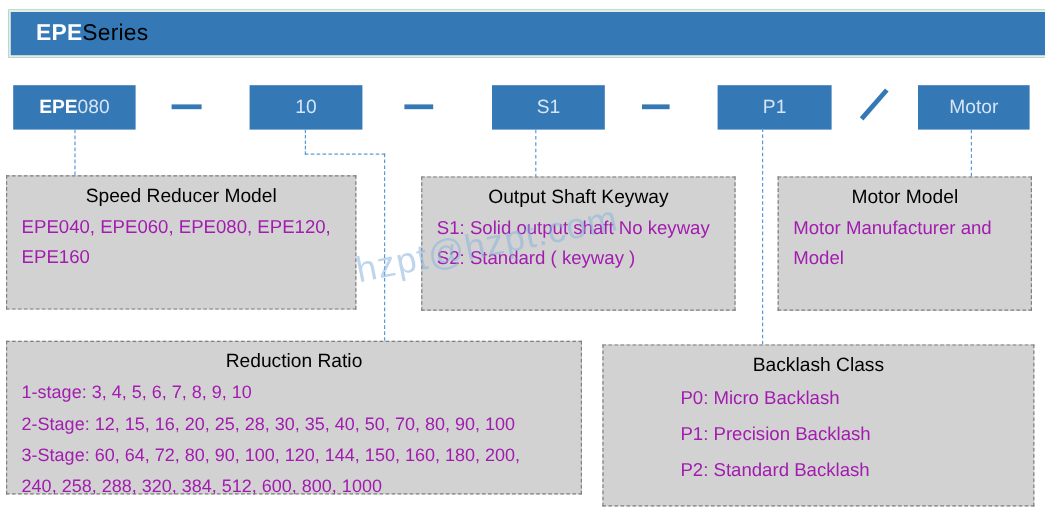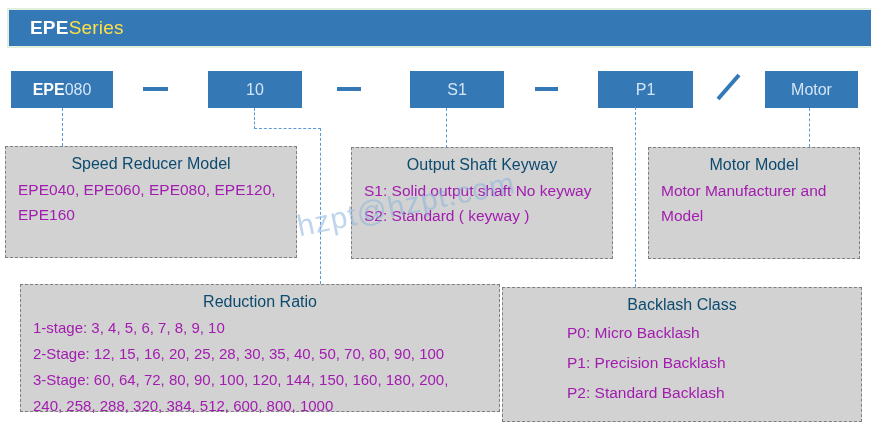--- a/index.html
+++ b/index.html
@@ -11,21 +11,21 @@
     overflow:hidden;
   }
   
   .header{
     position:absolute;left:7px;top:8px;width:853px;height:36px;
     background:#3478b6;border:2px solid #e2efdc;
     display:flex;align-items:center;padding-left:21px;box-sizing:content-box;
     color:#ffffff;font-size:19px;letter-spacing:0.2px;
   }
   .hdr-bold{font-weight:bold;color:#ffffff;}
-  .hdr-rest{font-weight:normal;color:#fde047;}
+  .hdr-rest{font-weight:normal;color:#000000;}
   
   .code-box{
     position:absolute;top:71px;height:37px;
     background:#3478b6;
     display:flex;align-items:center;justify-content:center;
     font-size:16px;color:#d5e5f5;
   }
   .cb-bold{font-weight:bold;color:#ffffff;}
   
   .dash{position:absolute;top:87px;height:4px;background:#3478b6;}
@@ -33,21 +33,21 @@
   
   .conn-v{position:absolute;width:0;border-left:1px dashed #5b9bd5;}
   .conn-h{position:absolute;height:0;border-top:1px dashed #5b9bd5;}
   
   .info-box{
     position:absolute;
     background:#d2d2d2;border:1px dashed #7f7f7f;
     box-sizing:border-box;
   }
   .info-title{
-    text-align:center;color:#0c4a6e;font-size:16px;
+    text-align:center;color:#000000;font-size:16px;
     margin:7px 8px 3px 8px;line-height:20px;
   }
   .info-line{
     color:#a21caf;font-size:15.5px;line-height:25px;
     padding-left:12px;white-space:nowrap;
   }
   .box-reduction .info-line{font-size:15px;line-height:26px;}
   .box-backlash .info-line{line-height:30px;padding-left:64px;}
   
   .watermark{
@@ -120,21 +120,21 @@
     <div class="info-line">S1: Solid output shaft No keyway</div>
     <div class="info-line">S2: Standard ( keyway )</div>
   </div>
 
   <div class="info-box" style="left:648px;top:147px;width:212px;height:112px;">
     <div class="info-title">Motor Model</div>
     <div class="info-line">Motor Manufacturer and</div>
     <div class="info-line">Model</div>
   </div>
 
-  <div class="info-box box-reduction" style="left:20px;top:284px;width:480px;height:128px;">
+  <div class="info-box box-reduction" style="left:5px;top:284px;width:480px;height:128px;">
     <div class="info-title">Reduction Ratio</div>
     <div class="info-line">1-stage: 3, 4, 5, 6, 7, 8, 9, 10</div>
     <div class="info-line">2-Stage: 12, 15, 16, 20, 25, 28, 30, 35, 40, 50, 70, 80, 90, 100</div>
     <div class="info-line">3-Stage: 60, 64, 72, 80, 90, 100, 120, 144, 150, 160, 180, 200,</div>
     <div class="info-line">240, 258, 288, 320, 384, 512, 600, 800, 1000</div>
   </div>
 
   <div class="info-box box-backlash" style="left:502px;top:287px;width:360px;height:135px;">
     <div class="info-title">Backlash Class</div>
     <div class="info-line">P0: Micro Backlash</div>

